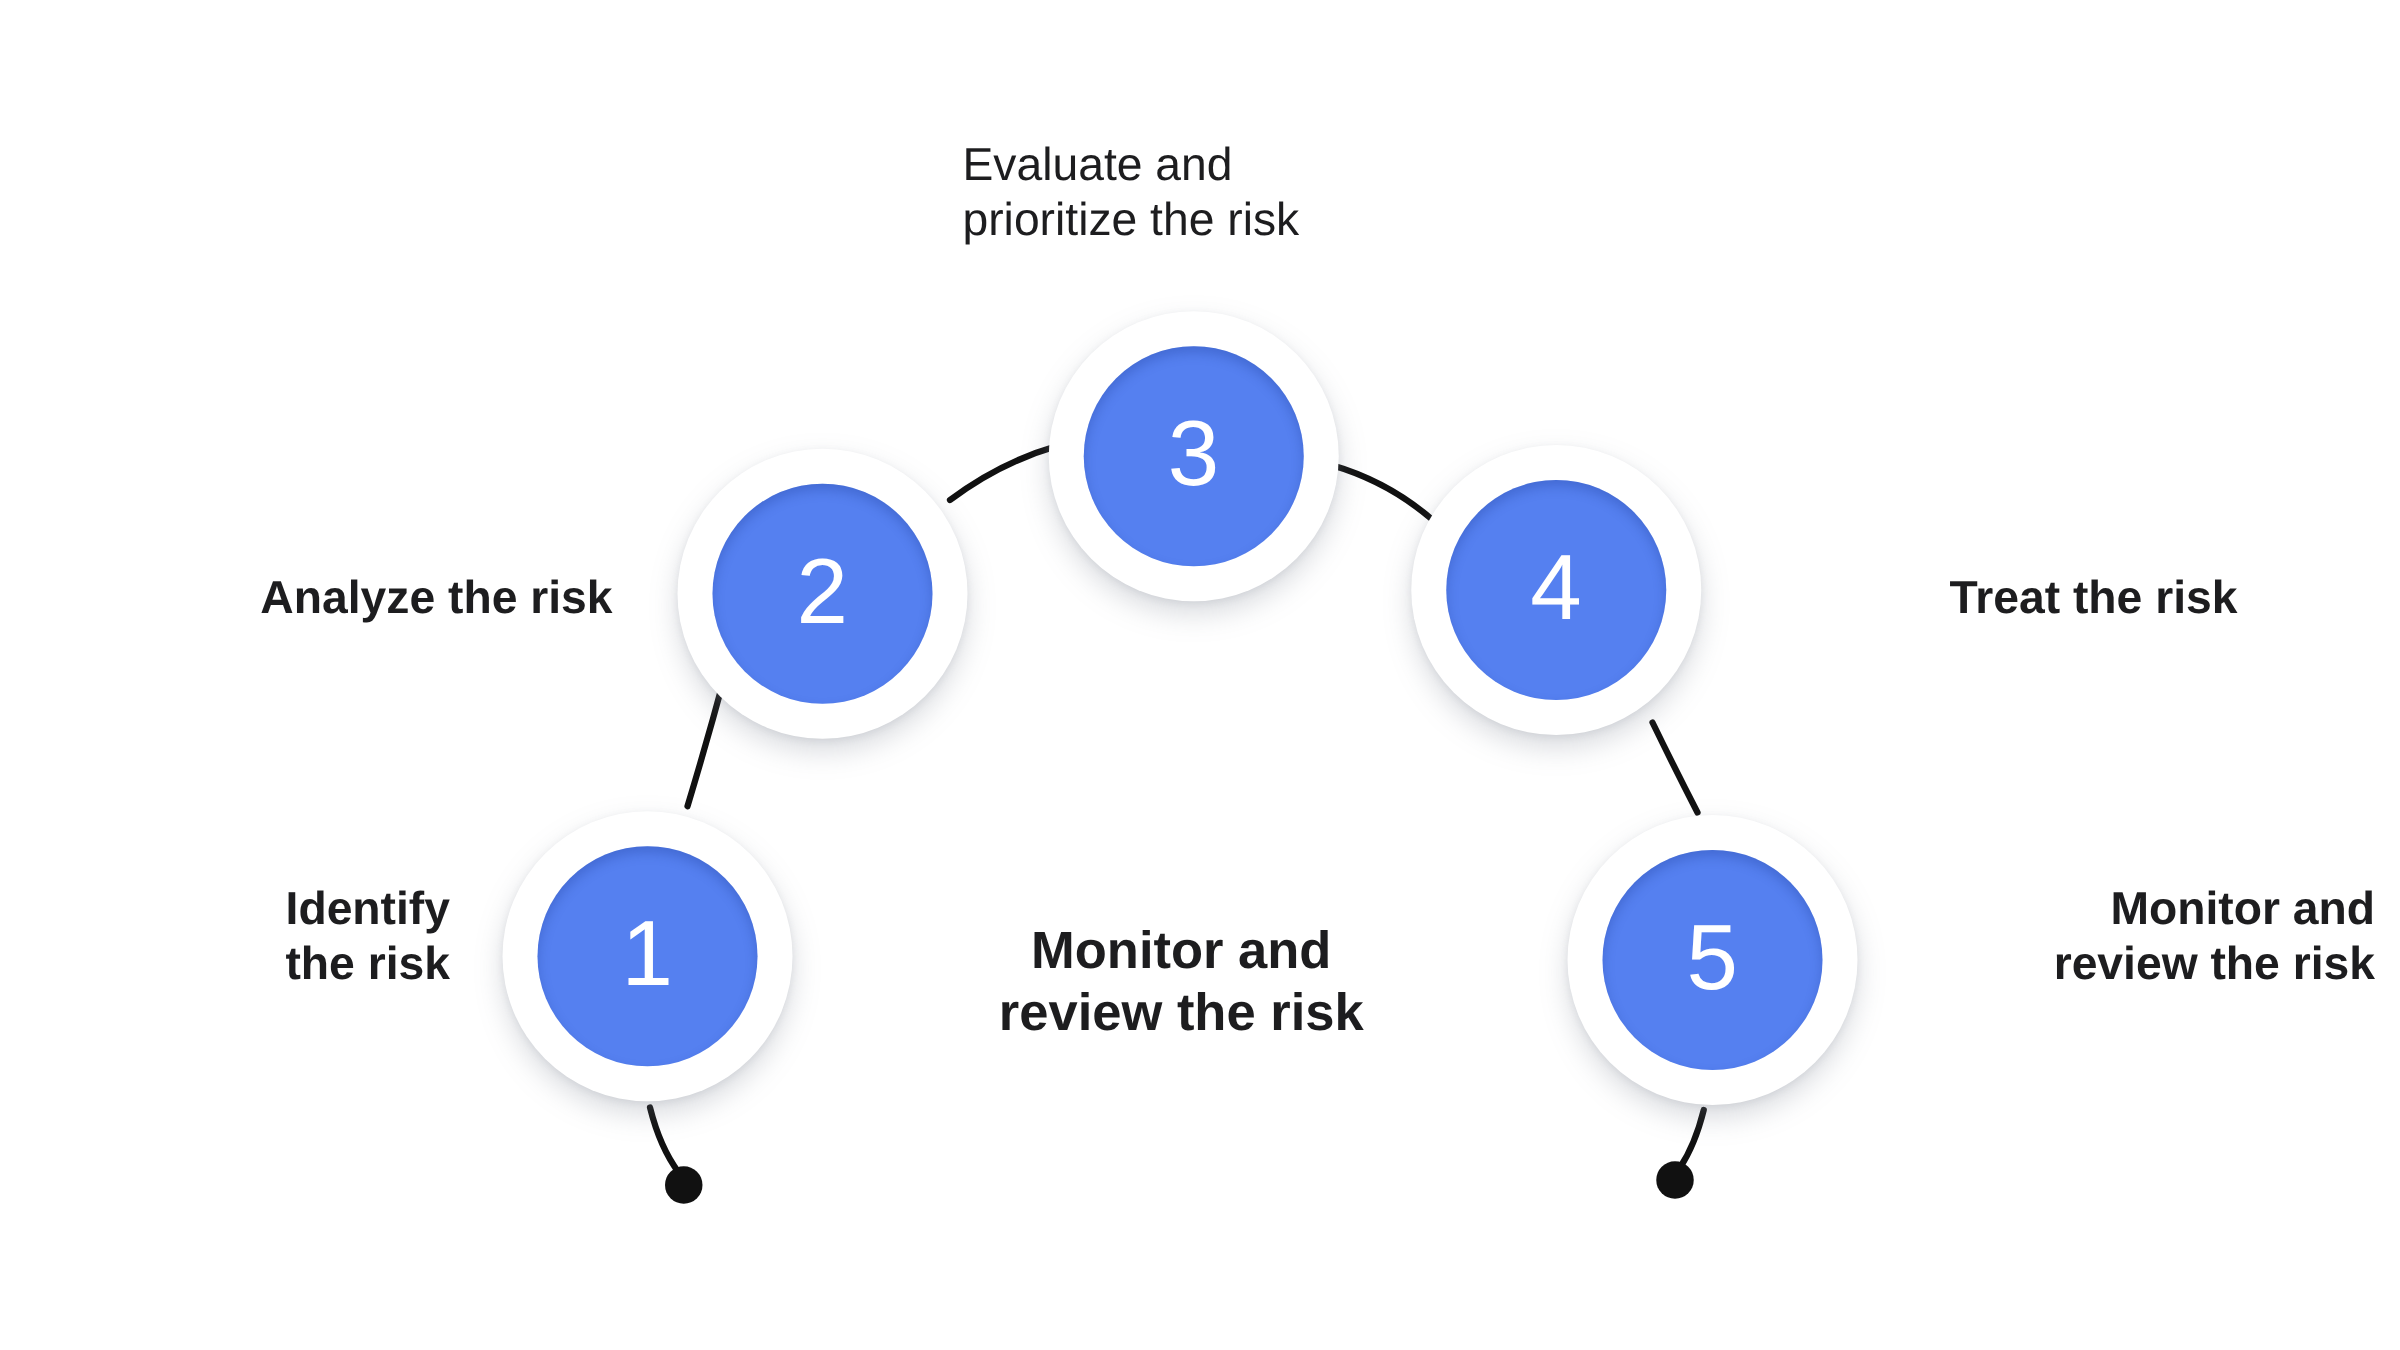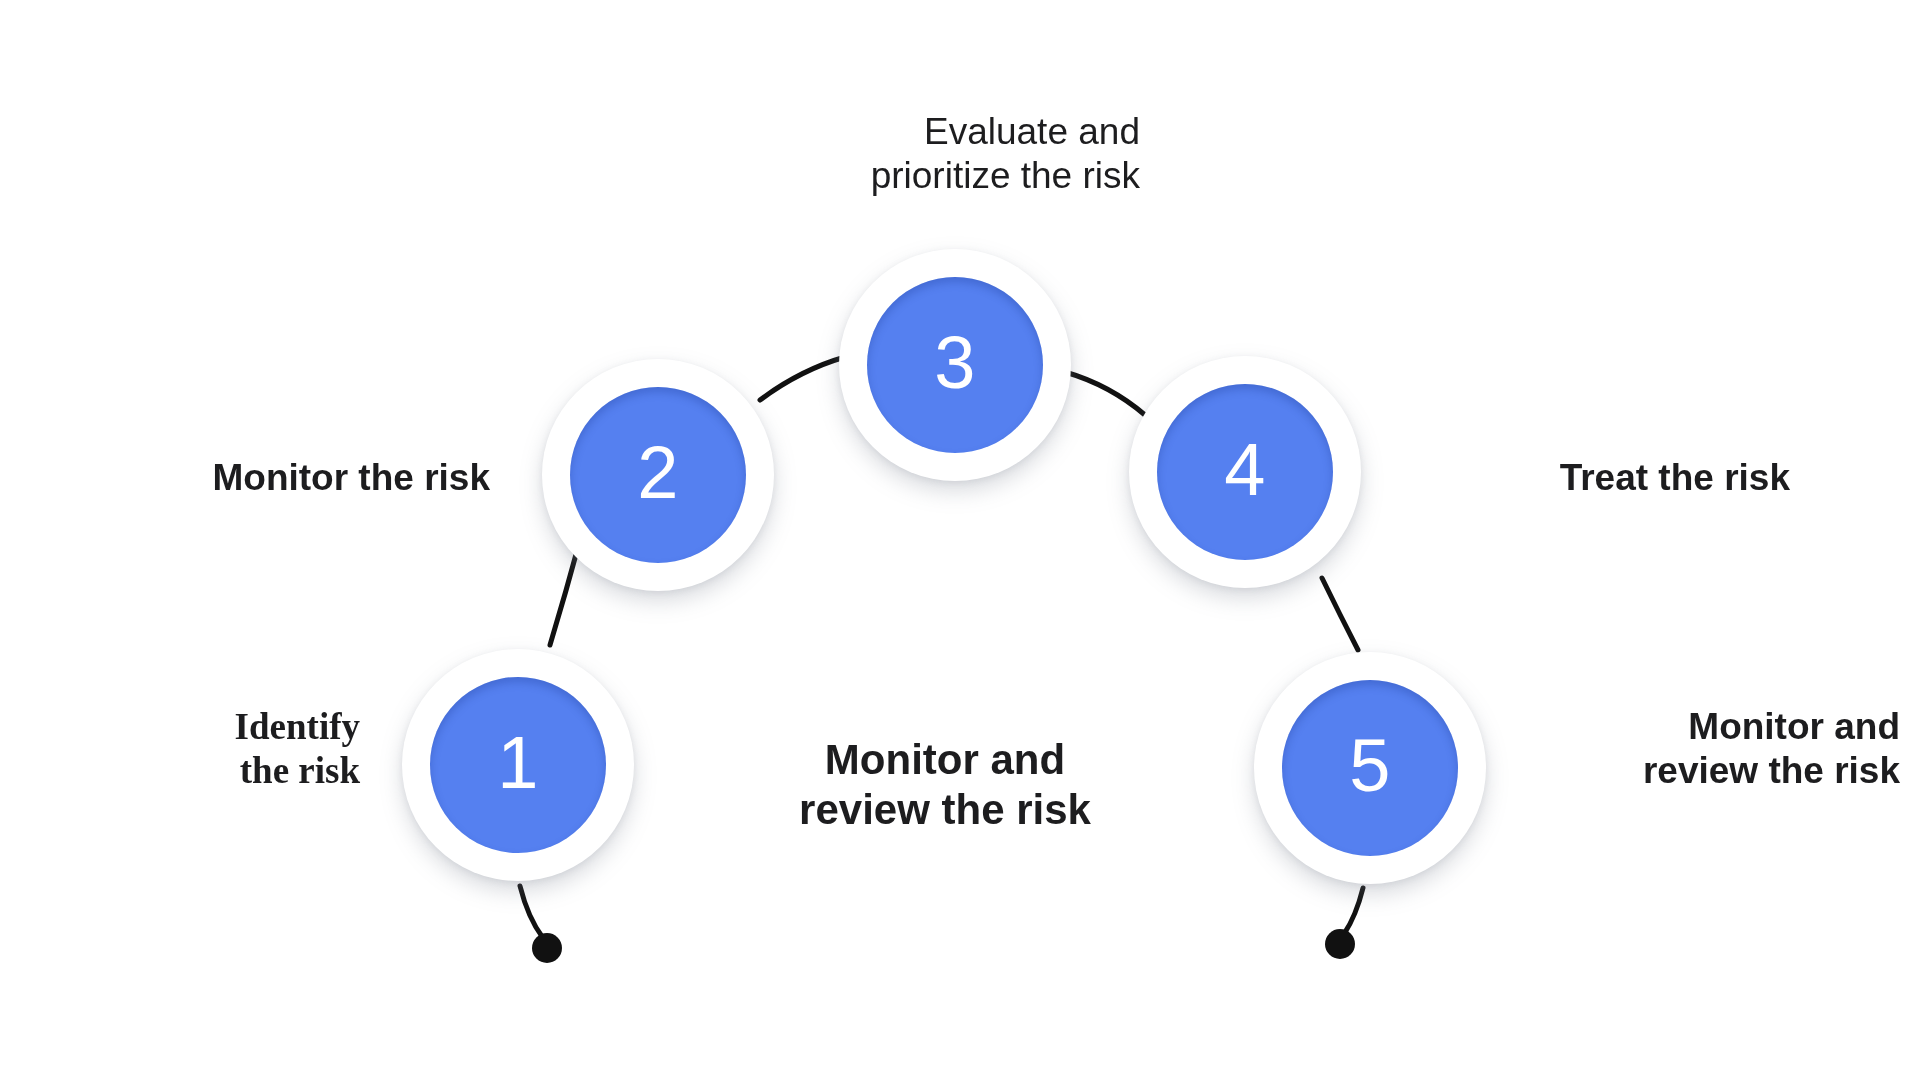--- a/index.html
+++ b/index.html
@@ -74,21 +74,21 @@
     line-height: 1.20;
     white-space: pre-line;
   }
   .label-bold {
     font-weight: 700;
     font-size: 37px;
   }
   .label-top {
     font-weight: 500;
     font-size: 37px;
-    text-align: right;
+    text-align: left;
   }
   .label-center {
     font-weight: 700;
     font-size: 42px;
     text-align: center;
   }
   .label-right-align { text-align: right; }
   .label-left-align  { text-align: right; }
 </style>
 </head>
@@ -135,25 +135,25 @@
 
   <div class="node" style="left:1370px; top:768px;">
     <div class="node-core">
       <span class="node-num">5</span>
     </div>
   </div>
 
   <div class="label label-top" style="left:770px; top:110px; width:370px;">Evaluate and
 prioritize the risk</div>
 
-  <div class="label label-bold label-right-align" style="left:140px; top:456px; width:350px;">Monitor the risk</div>
+  <div class="label label-bold label-right-align" style="left:140px; top:456px; width:350px;">Analyze the risk</div>
 
   <div class="label label-bold label-left-align" style="left:1390px; top:456px; width:400px;">Treat the risk</div>
 
-  <div class="label label-bold label-right-align" style="left:60px; top:705px; width:300px;font-family:Liberation Serif, serif;">Identify
+  <div class="label label-bold label-right-align" style="left:60px; top:705px; width:300px;">Identify
 the risk</div>
 
   <div class="label label-bold label-left-align" style="left:1520px; top:705px; width:380px;">Monitor and
 review the risk</div>
 
   <div class="label label-center" style="left:735px; top:735px; width:420px;">Monitor and
 review the risk</div>
 
 </div>
 

